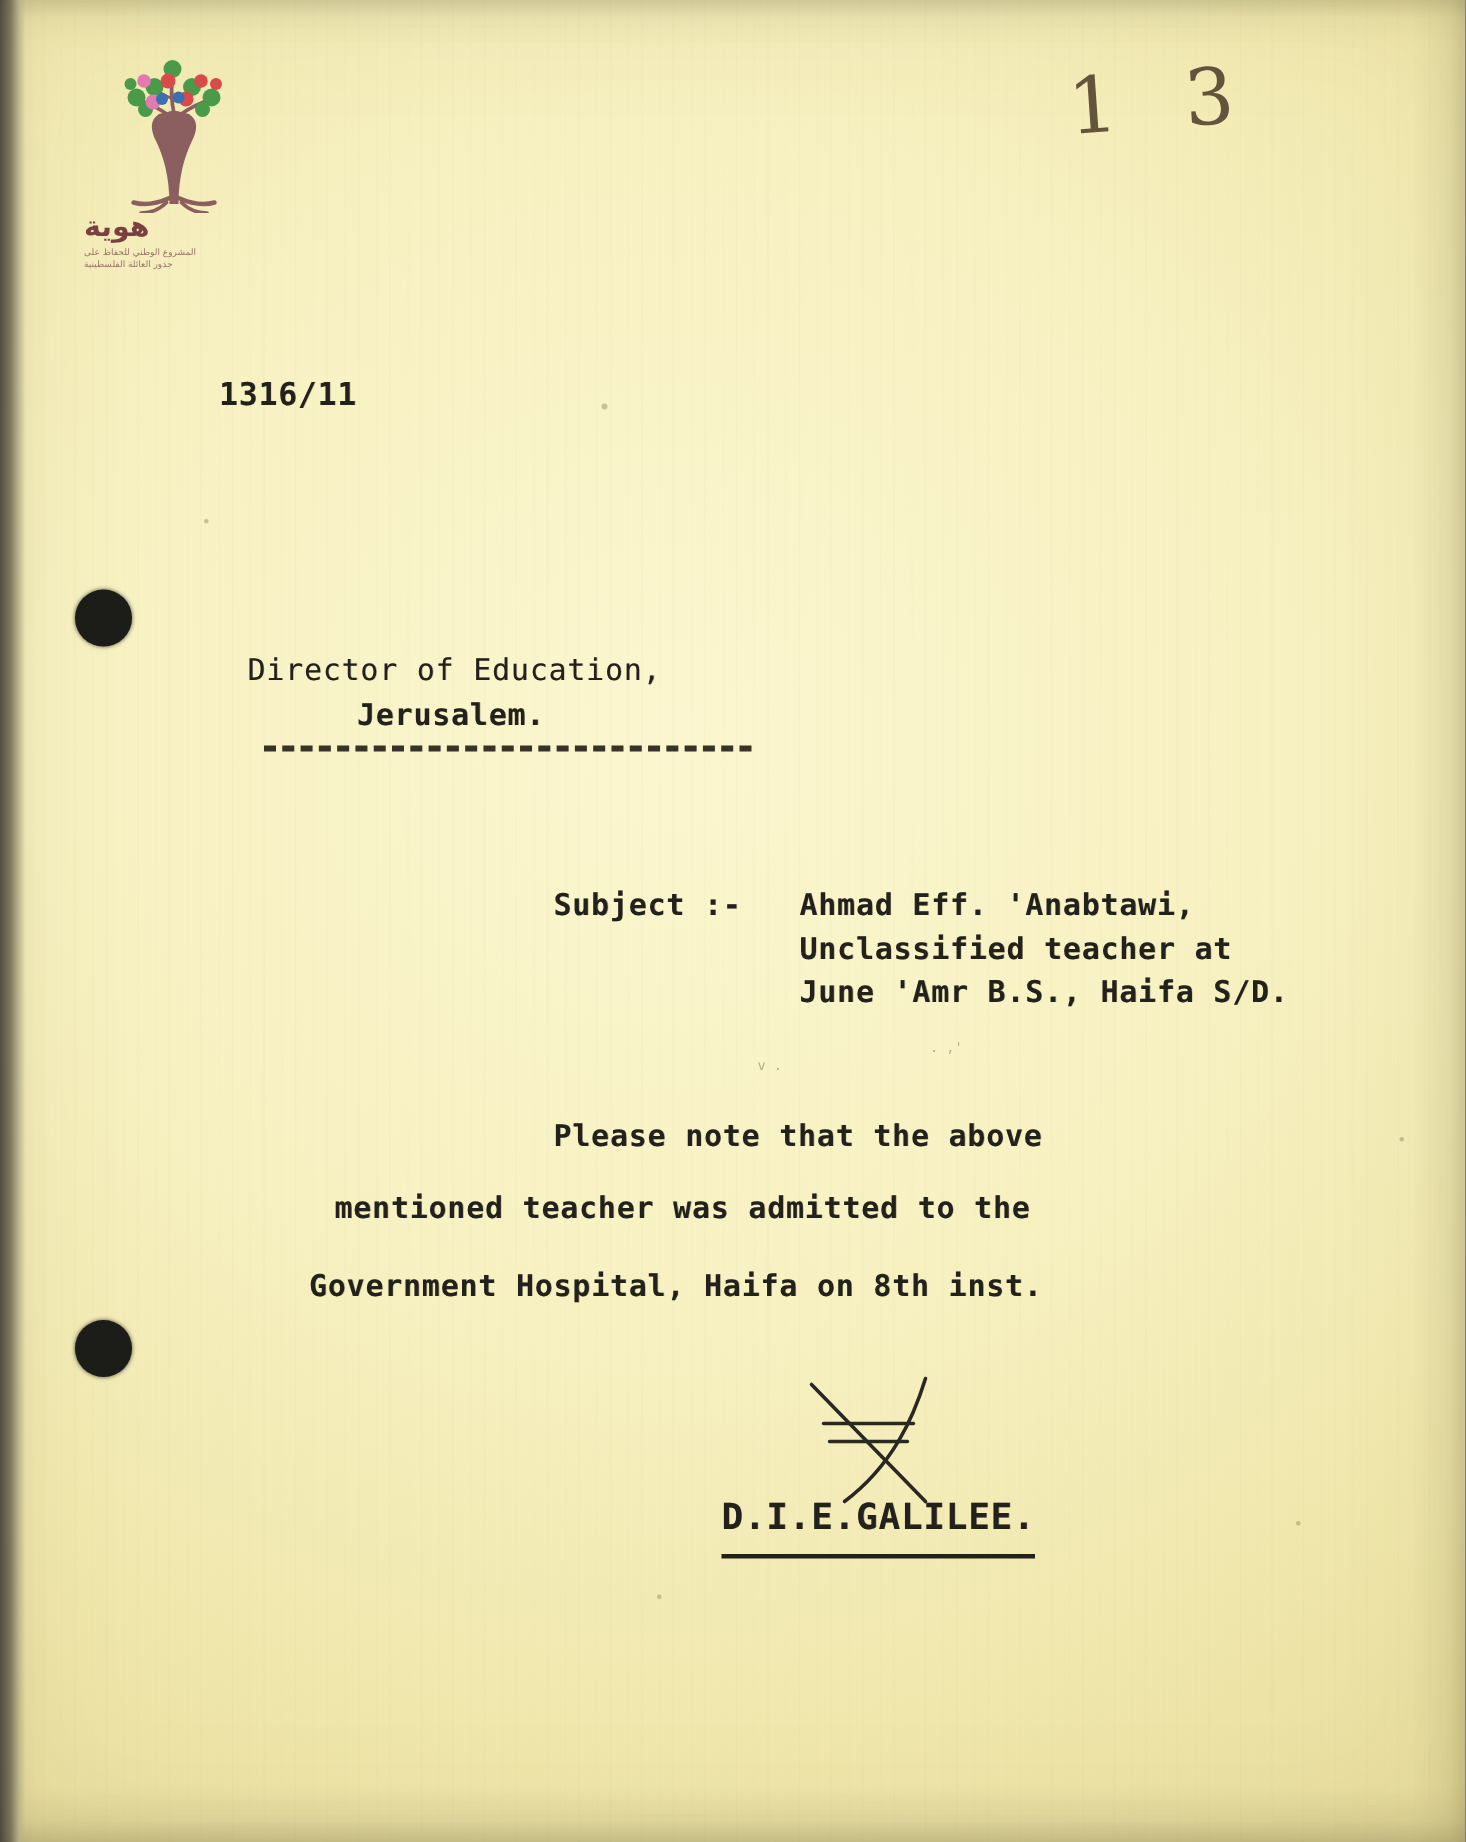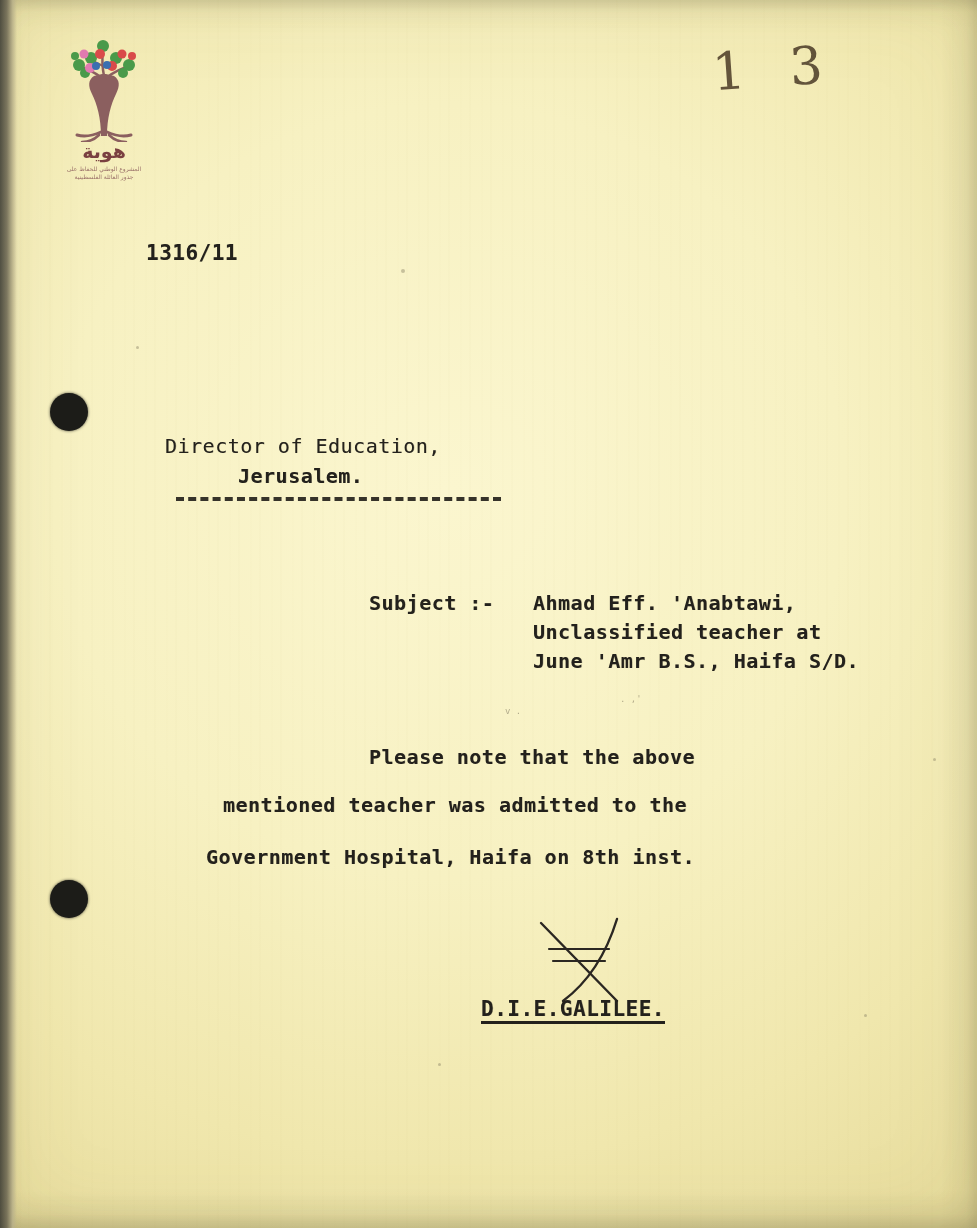--- a/index.html
+++ b/index.html
@@ -71,25 +71,24 @@
     border-radius: 50%;
     background: #1c1c18;
     box-shadow: 0 0 3px rgba(0,0,0,0.7);
   }
   .punch.p1 { left: 50px; top: 393px; }
   .punch.p2 { left: 50px; top: 880px; }
 
   
   .logo {
     position: absolute;
-    left: 44px;
+    left: 56px;
     top: 32px;
     width: 120px;
     height: 160px;
-    text-align: center;
   }
   .logo svg { display: block; }
   .logo-word {
     font-family: "DejaVu Sans", sans-serif;
     color: #7a4040;
     font-size: 19px;
     font-weight: bold;
     margin-top: -2px;
     letter-spacing: 0px;
   }
@@ -105,21 +104,21 @@
   
   .typed {
     position: absolute;
     color: #23211c;
     font-family: "DejaVu Sans Mono", monospace;
     letter-spacing: 0.5px;
     white-space: pre;
     text-shadow: 0.4px 0.3px 0 rgba(60,55,40,0.35);
   }
   #ref-number {
-    left: 146px; top: 241px;
+    left: 146px; top: 251px;
     font-size: 21px;
     font-weight: bold;
   }
   #doc-date {
     left: 597px; top: 332px;
     font-size: 20px;
     font-weight: bold;
   }
   #addressee-line1 {
     left: 165px; top: 434px;
@@ -169,24 +168,24 @@
     font-size: 20px;
     font-weight: bold;
   }
   #body-line3 {
     left: 206px; top: 845px;
     font-size: 20px;
     font-weight: bold;
   }
   #signature-block {
     left: 481px; top: 997px;
-    font-size: 21px;
+    font-size: 24px;
     font-weight: bold;
     border-bottom: 3px solid #23211c;
-    padding-bottom: 0;
+    padding-bottom: 11px;
   }
   
   #page-number {
     position: absolute;
     left: 712px; top: 38px;
     font-family: "DejaVu Serif", serif;
     font-size: 52px;
     color: #4a3a26;
     letter-spacing: 14px;
     transform: rotate(-4deg);

